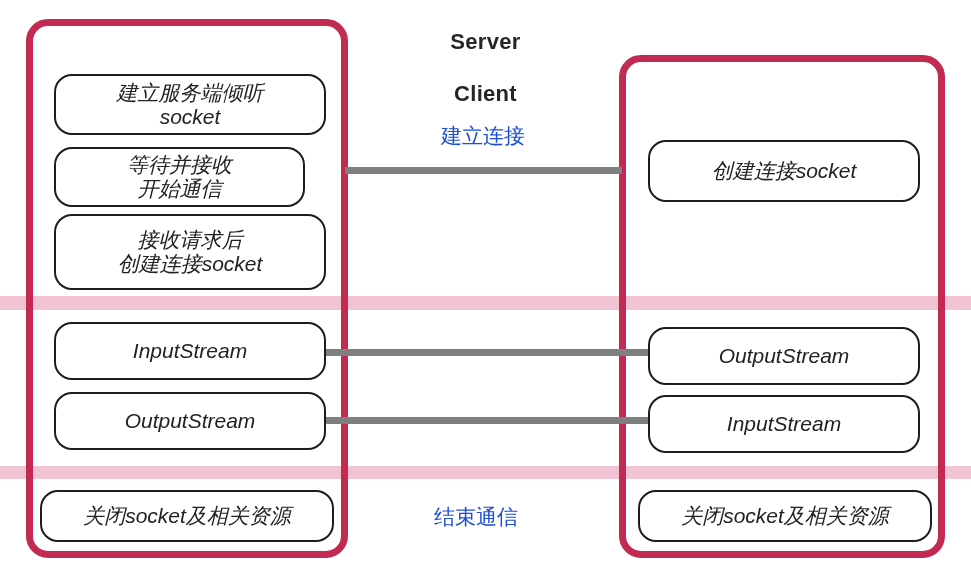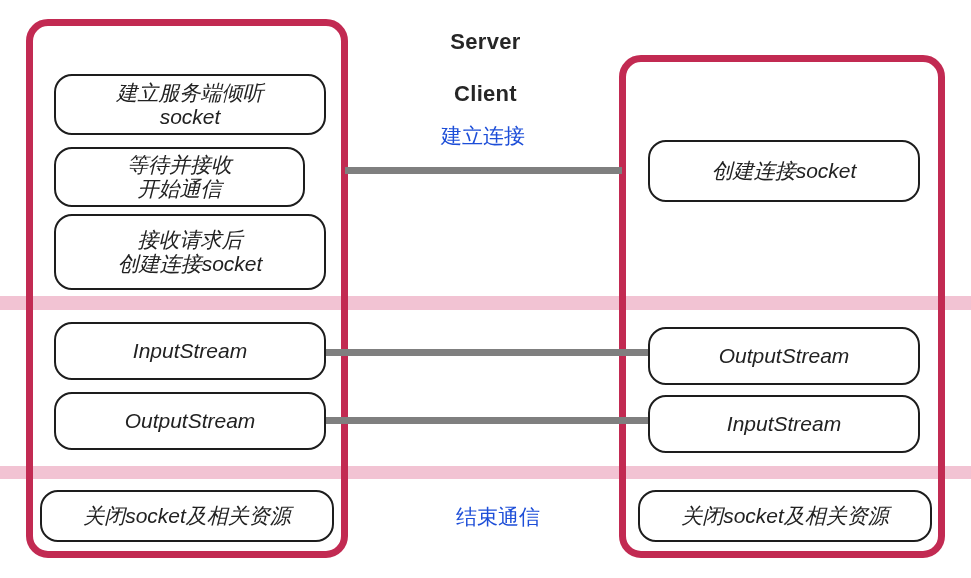--- a/index.html
+++ b/index.html
@@ -104,21 +104,21 @@
   .phase-label {
     position: absolute;
     text-align: center;
     font-size: 21px;
     color: #1d4ed8;
     z-index: 6;
     white-space: nowrap;
   }
   #label-connect { left: 355px; top: 122px; width: 256px; }
   #label-comm    { left: 355px; top: 374px; width: 256px; }
-  #label-close   { left: 370px; top: 503px; width: 256px; }
+  #label-close   { left: 348px; top: 503px; width: 256px; }
 </style>
 </head>
 <body>
 
 <div id="canvas">
 
   <div class="phase-band" id="band-connect-comm"></div>
   <div class="phase-band" id="band-comm-close"></div>
 
   <div class="connector" id="conn-connect"></div>

